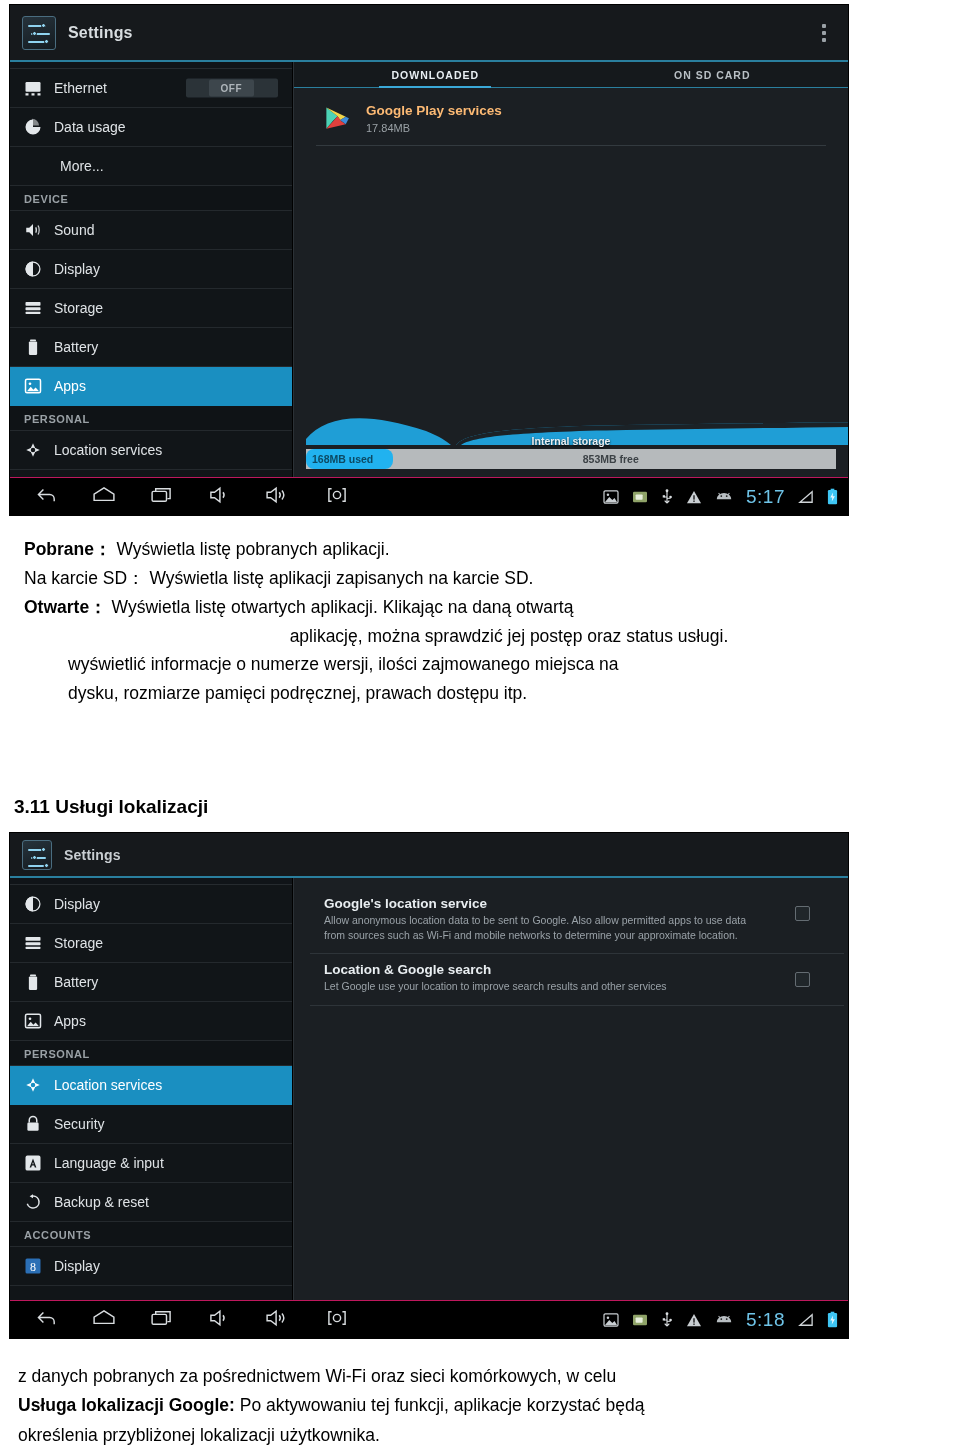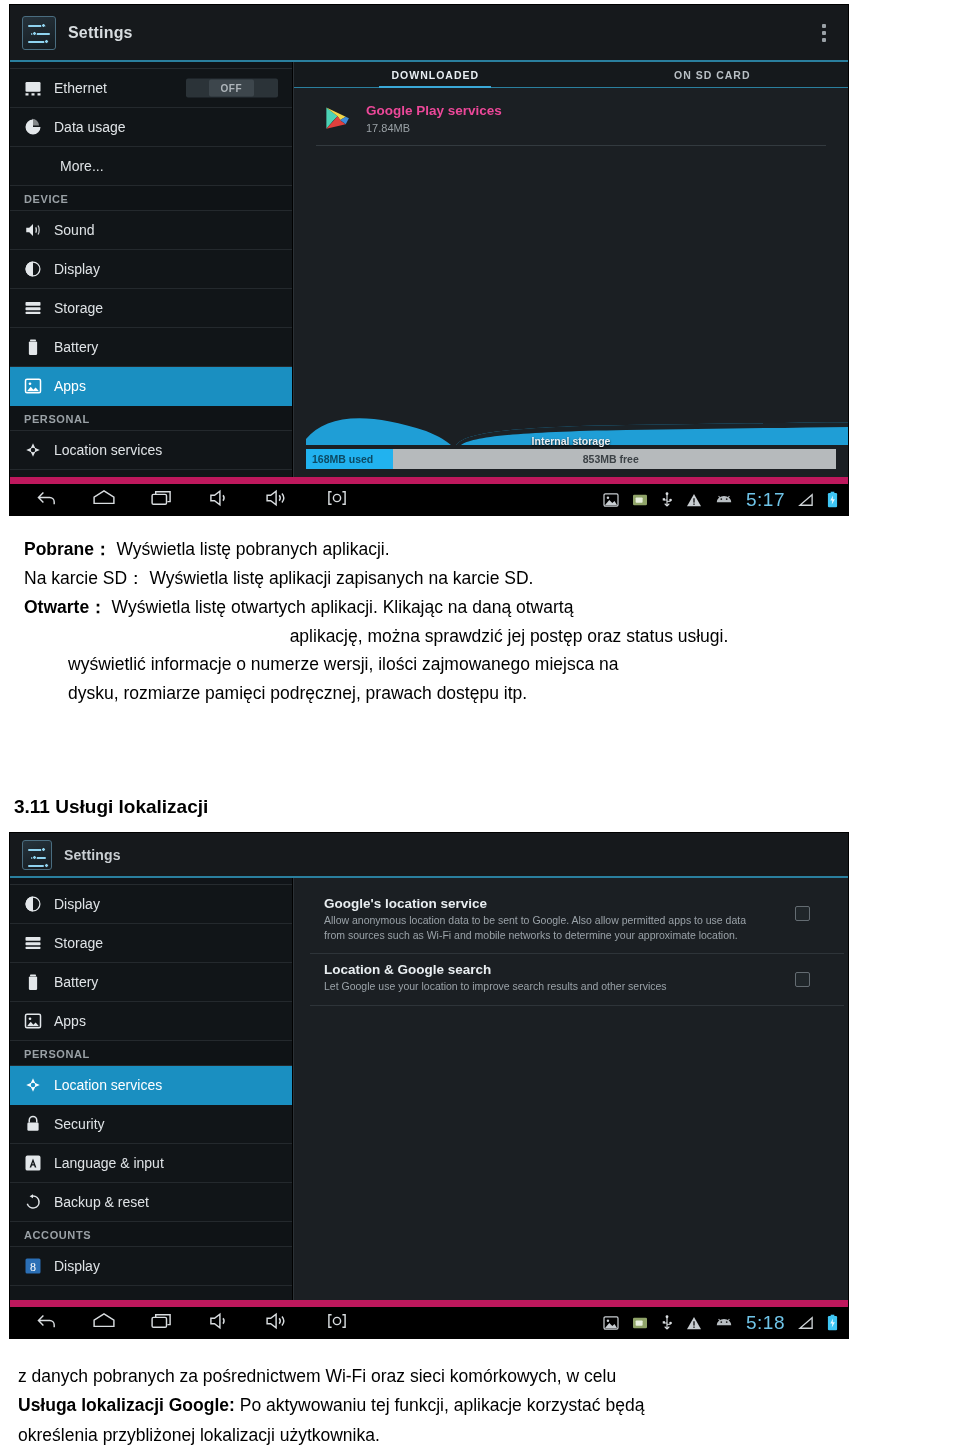--- a/index.html
+++ b/index.html
@@ -138,33 +138,34 @@
     display:flex; align-items:center;
   }
   .tab.active { color: #e8eef2; }
   .tab.active::after {
     content:""; position:absolute; left: -6px; right:-6px; bottom:-1px; height:2px; background:#3aa9d8;
   }
   .applist { padding: 6px 22px 0 22px; }
   .approw { display:flex; align-items:center; gap: 14px; padding: 9px 0 11px 6px;
             border-bottom: 1px solid #333a3f; }
   .appicon { width: 30px; height: 30px; flex:0 0 30px; position:relative; }
-  .appname { font-size: 13.5px; font-weight: 700; color:#ec4899; line-height:1.25; }
+  .appname { font-size: 13.5px; font-weight: 700; color:#fdba74; line-height:1.25; }
   .appsize { font-size: 11px; color:#9aa1a6; margin-top: 2px; }
 
   
   .storage-wrap { position:absolute; left: 12px; right: 12px; bottom: 8px; height: 64px; }
   .storage-curve { position:absolute; left:0; right:0; top:0; height: 40px; }
   .storage-bar {
     position:absolute; left:0; right:0; bottom: 0; height: 20px;
     background: #b6babc; display:flex; align-items:center;
   }
   .storage-used {
     width: 16.5%; height:100%; background:#21b2ef; display:flex; align-items:center;
     padding-left: 6px;
+    border-radius: 8px;
   }
   .storage-used span { font-size: 10.5px; color:#0c4a64; font-weight:600; }
   .storage-free { flex:1; display:flex; align-items:center; justify-content:center; padding-right:8px; }
   .storage-free span { font-size: 10.5px; color:#3c4246; font-weight:600; }
   .storage-label {
     position:absolute; left:0; right:0; bottom: 22px; text-align:center;
     font-size: 10.5px; color:#eaeef1; font-weight:700; text-shadow: 0 1px 2px #000;
   }
 
   
@@ -173,21 +174,21 @@
             padding: 8px 10px 10px 14px; }
   .locrow .txt { flex:1 1 auto; }
   .locrow .t1 { font-size: 13.5px; font-weight: 700; color:#e9eef1; }
   .locrow .t2 { font-size: 10.5px; color:#9aa2a8; line-height: 1.45; margin-top: 2px; max-width: 430px; }
   .checkbox { width: 15px; height: 15px; border: 1px solid #646c72; border-radius:2px;
               flex: 0 0 15px; margin: 10px 24px 0 10px; background:#20262a; }
 
   
   .navbar {
     height: 38px; background:#000; display:flex; align-items:center; position: relative;
-    border-top: 7px solid #be185d;
+    border-top: 1px solid #be185d;
   }
   .navleft { display:flex; align-items:center; gap: 34px; padding-left: 26px; }
   .navleft svg { fill:none; stroke:#d9dde0; stroke-width: 1.6; }
   .navright { position:absolute; right: 10px; top:0; height:100%;
               display:flex; align-items:center; gap: 13px; }
   .navright svg { display:block; }
   .clock { font-size: 19px; color:#6fc4e8; letter-spacing: .5px; font-weight: 400; }
 
   
   .doc { position:absolute; left: 24px; right: 28px; font-size: 17.5px; color:#000; }

